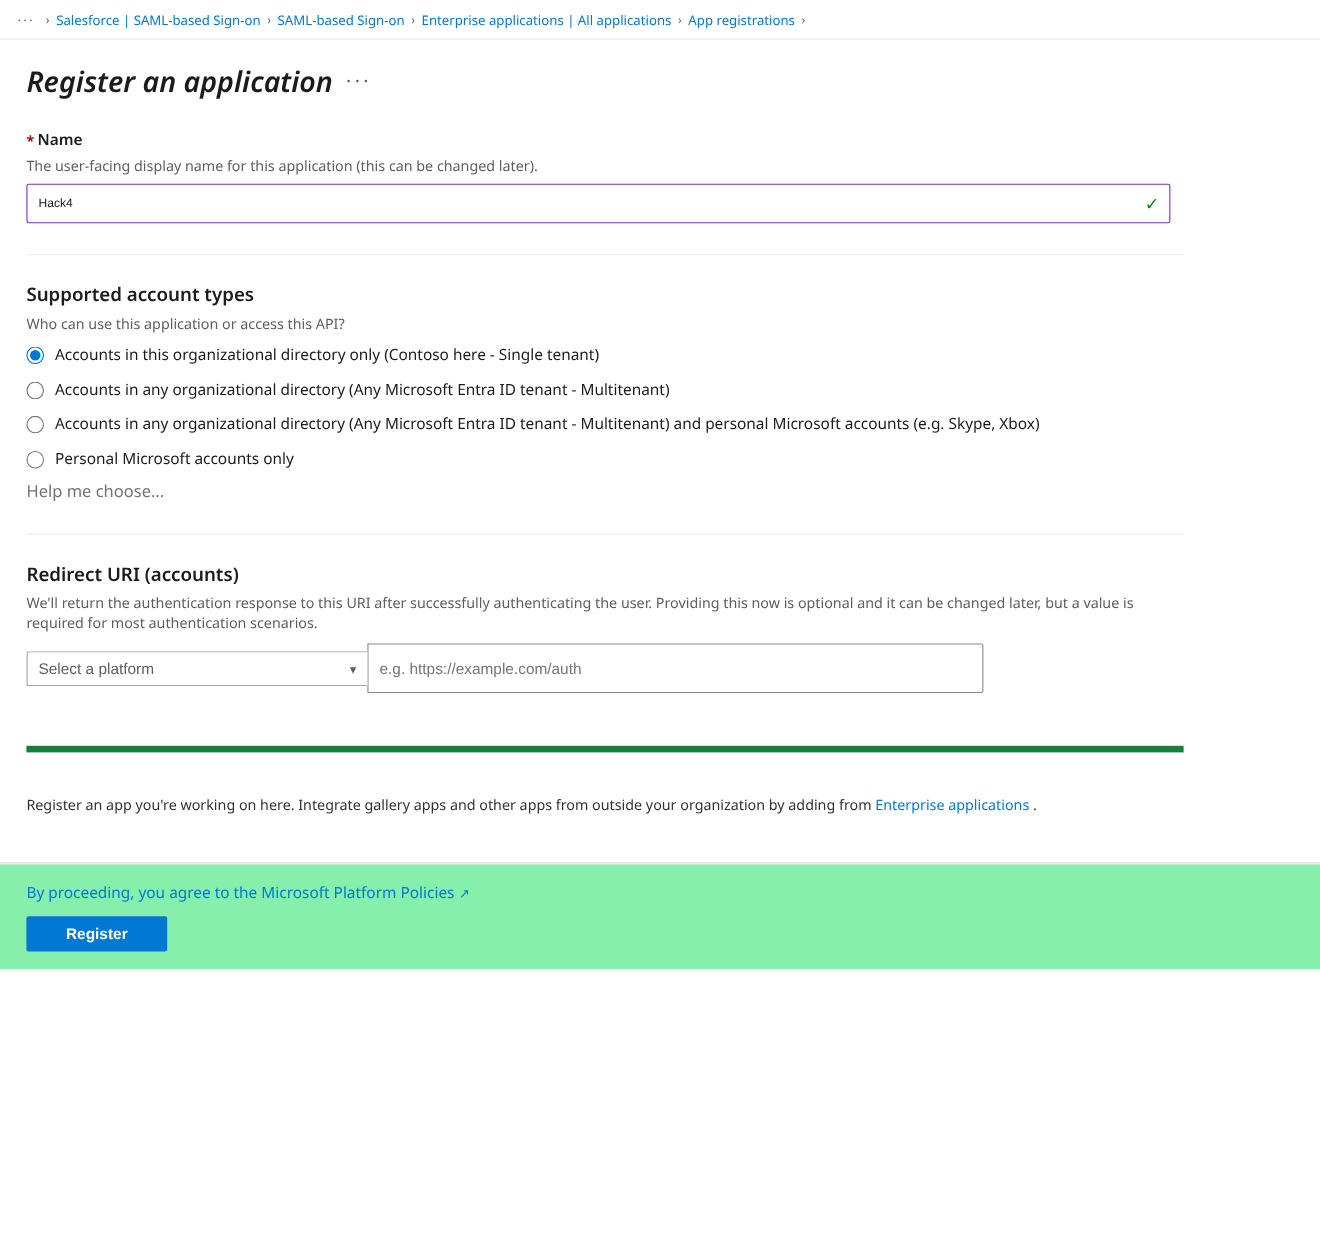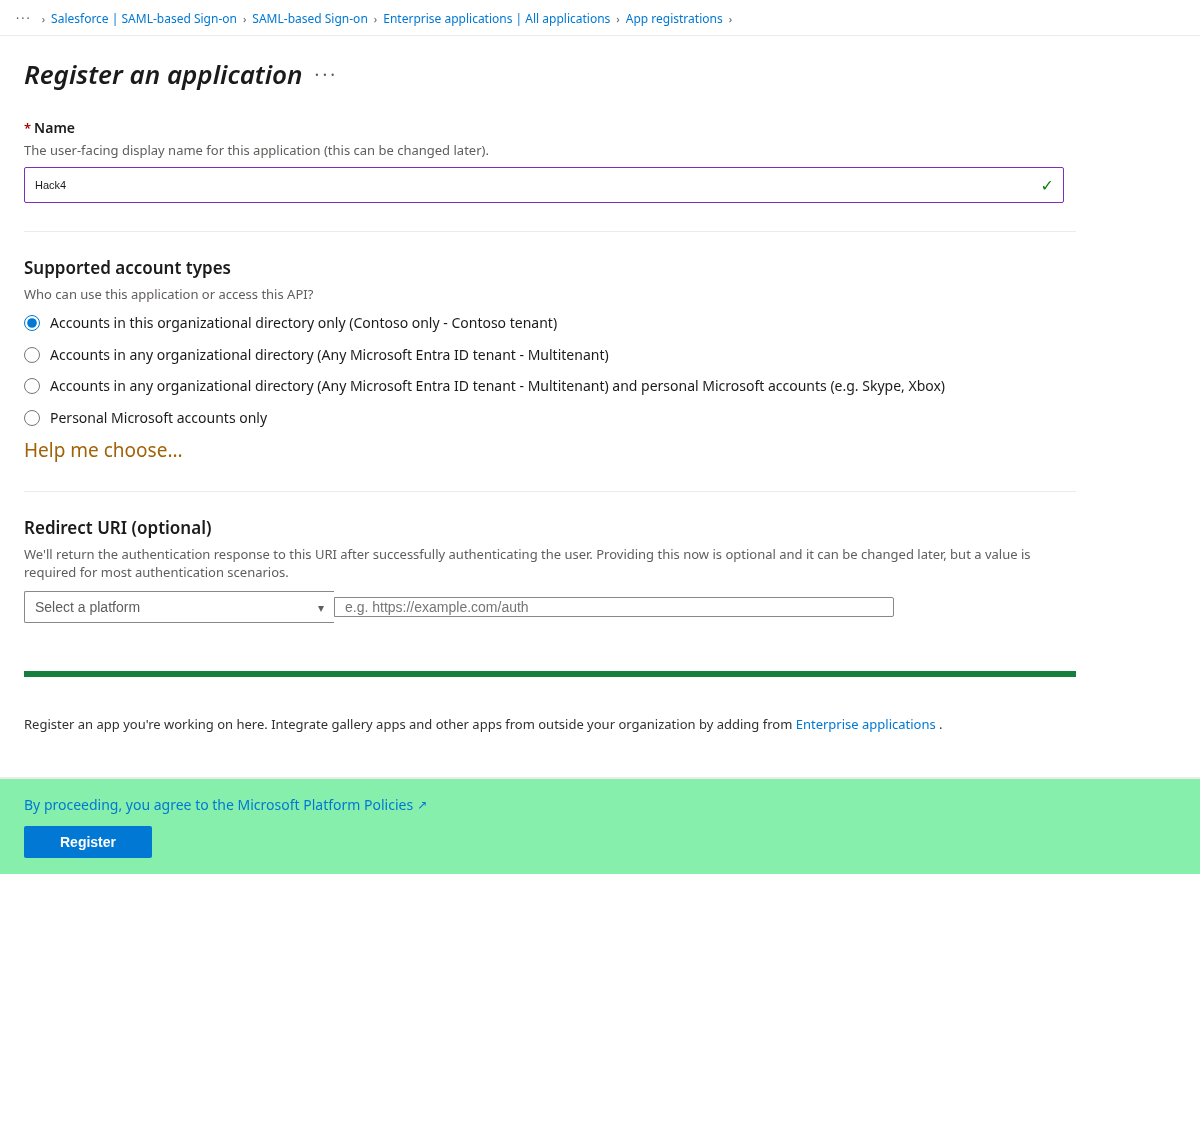--- a/index.html
+++ b/index.html
@@ -128,22 +128,22 @@
       accent-color: #0078d4;
       flex-shrink: 0;
       cursor: pointer;
     }
     .radio-label {
       font-size: 14px;
       color: #1b1b1b;
       line-height: 1.4;
     }
     .help-link {
-      color: #a16207;
-      font-size: 19px;
+      color: #737373;
+      font-size: 15px;
       cursor: pointer;
       text-decoration: none;
       margin-top: 10px;
       display: inline-block;
     }
     .redirect-section {
       margin-top: 24px;
     }
     .redirect-inputs {
       display: flex;
@@ -175,21 +175,21 @@
       position: absolute;
       right: 10px;
       top: 50%;
       transform: translateY(-50%);
       pointer-events: none;
       color: #605e5c;
       font-size: 12px;
     }
     .uri-input {
       flex: 1;
-      height: 20px;
+      height: 45px;
       border: 1px solid #8a8886;
       border-radius: 0 2px 2px 0;
       padding: 0 10px;
       font-size: 14px;
       color: #605e5c;
       outline: none;
     }
     .footer-note {
       margin-top: 48px;
       padding-top: 28px;
@@ -274,21 +274,21 @@
 
   <div class="divider"></div>
 
   <div class="section">
     <div class="section-title">Supported account types</div>
     <div class="field-description">Who can use this application or access this API?</div>
 
     <div class="radio-group">
       <label class="radio-item">
         <input class="radio-input" type="radio" name="account-type" checked="" style="">
-        <span class="radio-label">Accounts in this organizational directory only (Contoso only - Contoso tenant)</span>
+        <span class="radio-label">Accounts in this organizational directory only (Contoso here - Single tenant)</span>
       </label>
       <label class="radio-item">
         <input class="radio-input" type="radio" name="account-type" style="">
         <span class="radio-label">Accounts in any organizational directory (Any Microsoft Entra ID tenant - Multitenant)</span>
       </label>
       <label class="radio-item">
         <input class="radio-input" type="radio" name="account-type" style="">
         <span class="radio-label">Accounts in any organizational directory (Any Microsoft Entra ID tenant - Multitenant) and personal Microsoft accounts (e.g. Skype, Xbox)</span>
       </label>
       <label class="radio-item">
@@ -296,21 +296,21 @@
         <span class="radio-label">Personal Microsoft accounts only</span>
       </label>
     </div>
 
     <a class="help-link">Help me choose...</a>
   </div>
 
   <div class="divider"></div>
 
   <div class="redirect-section">
-    <div class="section-title">Redirect URI (optional)</div>
+    <div class="section-title">Redirect URI (accounts)</div>
     <div class="field-description">We'll return the authentication response to this URI after successfully authenticating the user. Providing this now is optional and it can be changed later, but a value is required for most authentication scenarios.</div>
 
     <div class="redirect-inputs">
       <div class="platform-select-wrapper">
         <select>
           <option value="">Select a platform</option>
           <option value="web">Web</option>
           <option value="spa">Single-page application (SPA)</option>
           <option value="native">Public client/native (mobile &amp; desktop)</option>
         </select>

